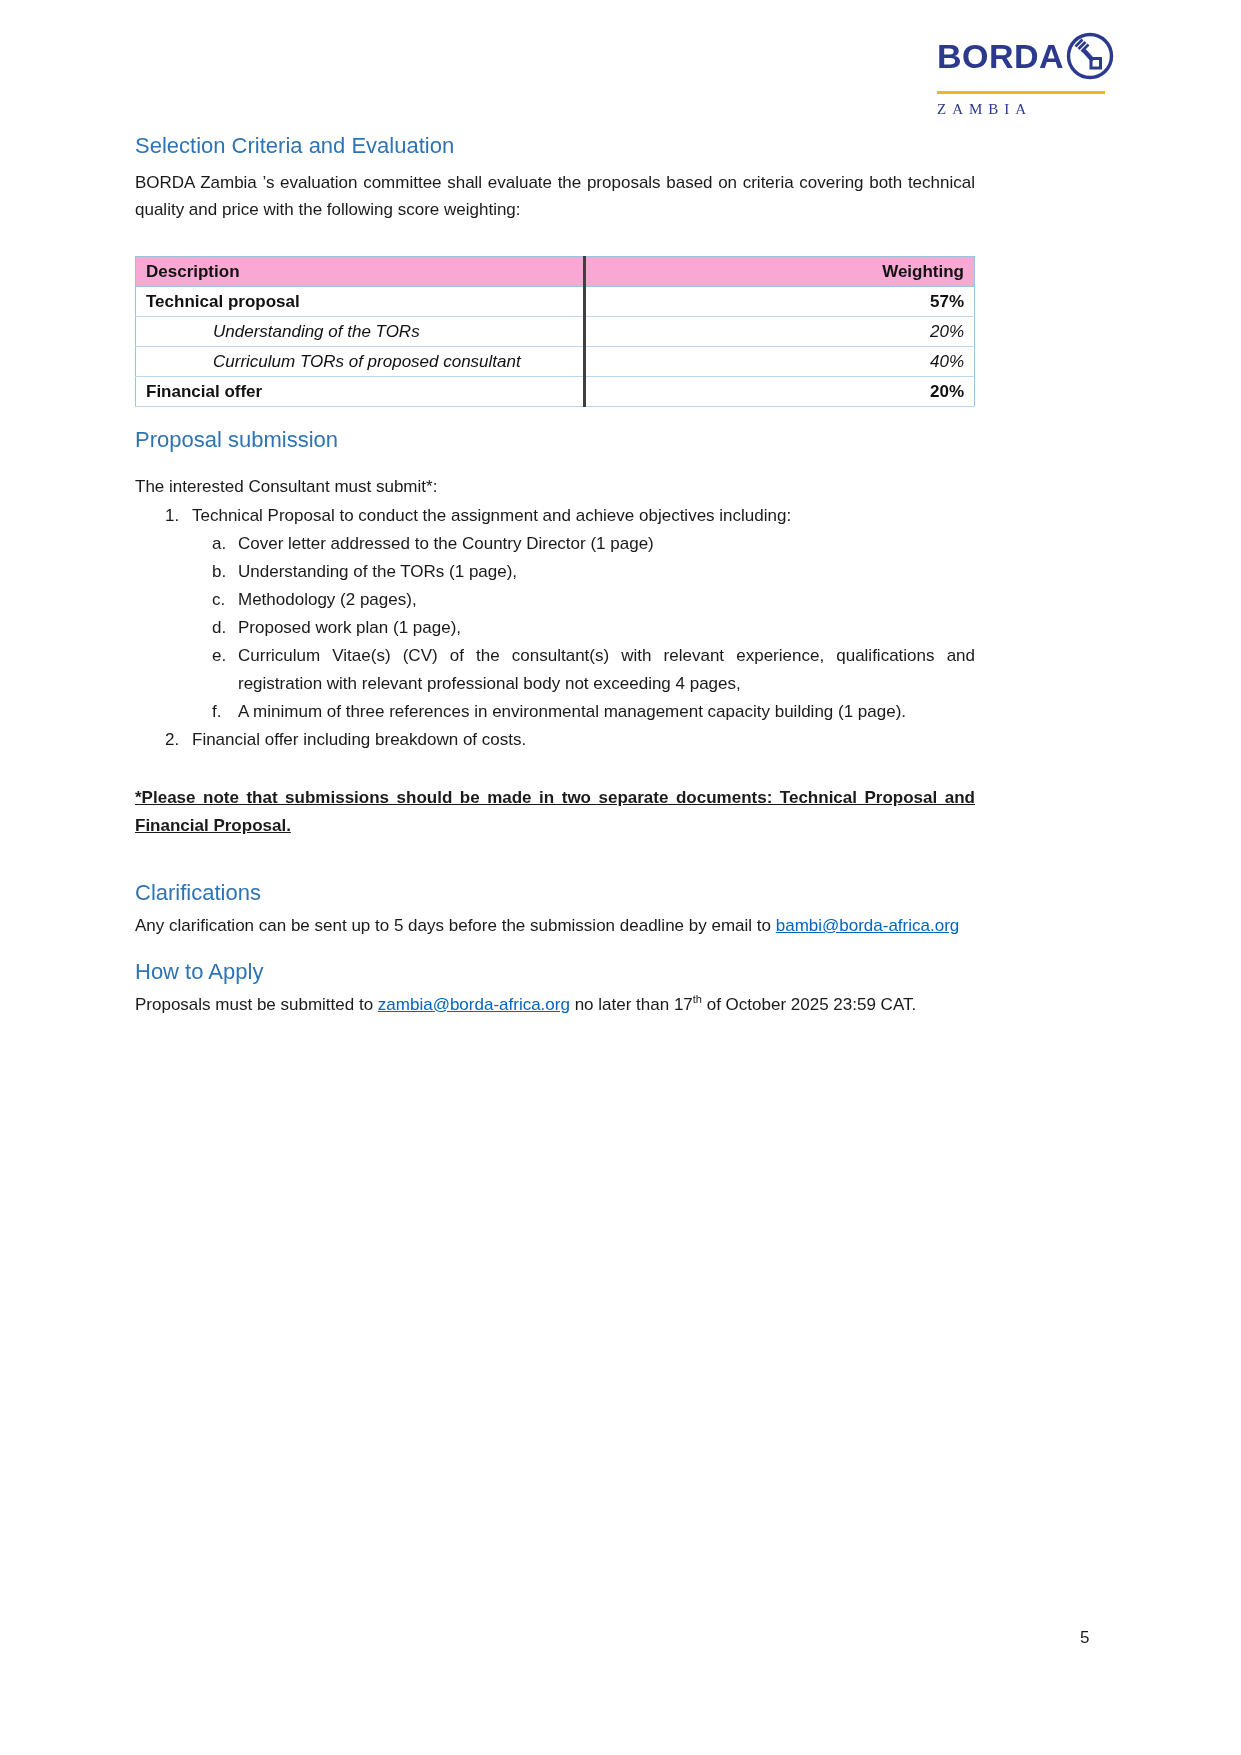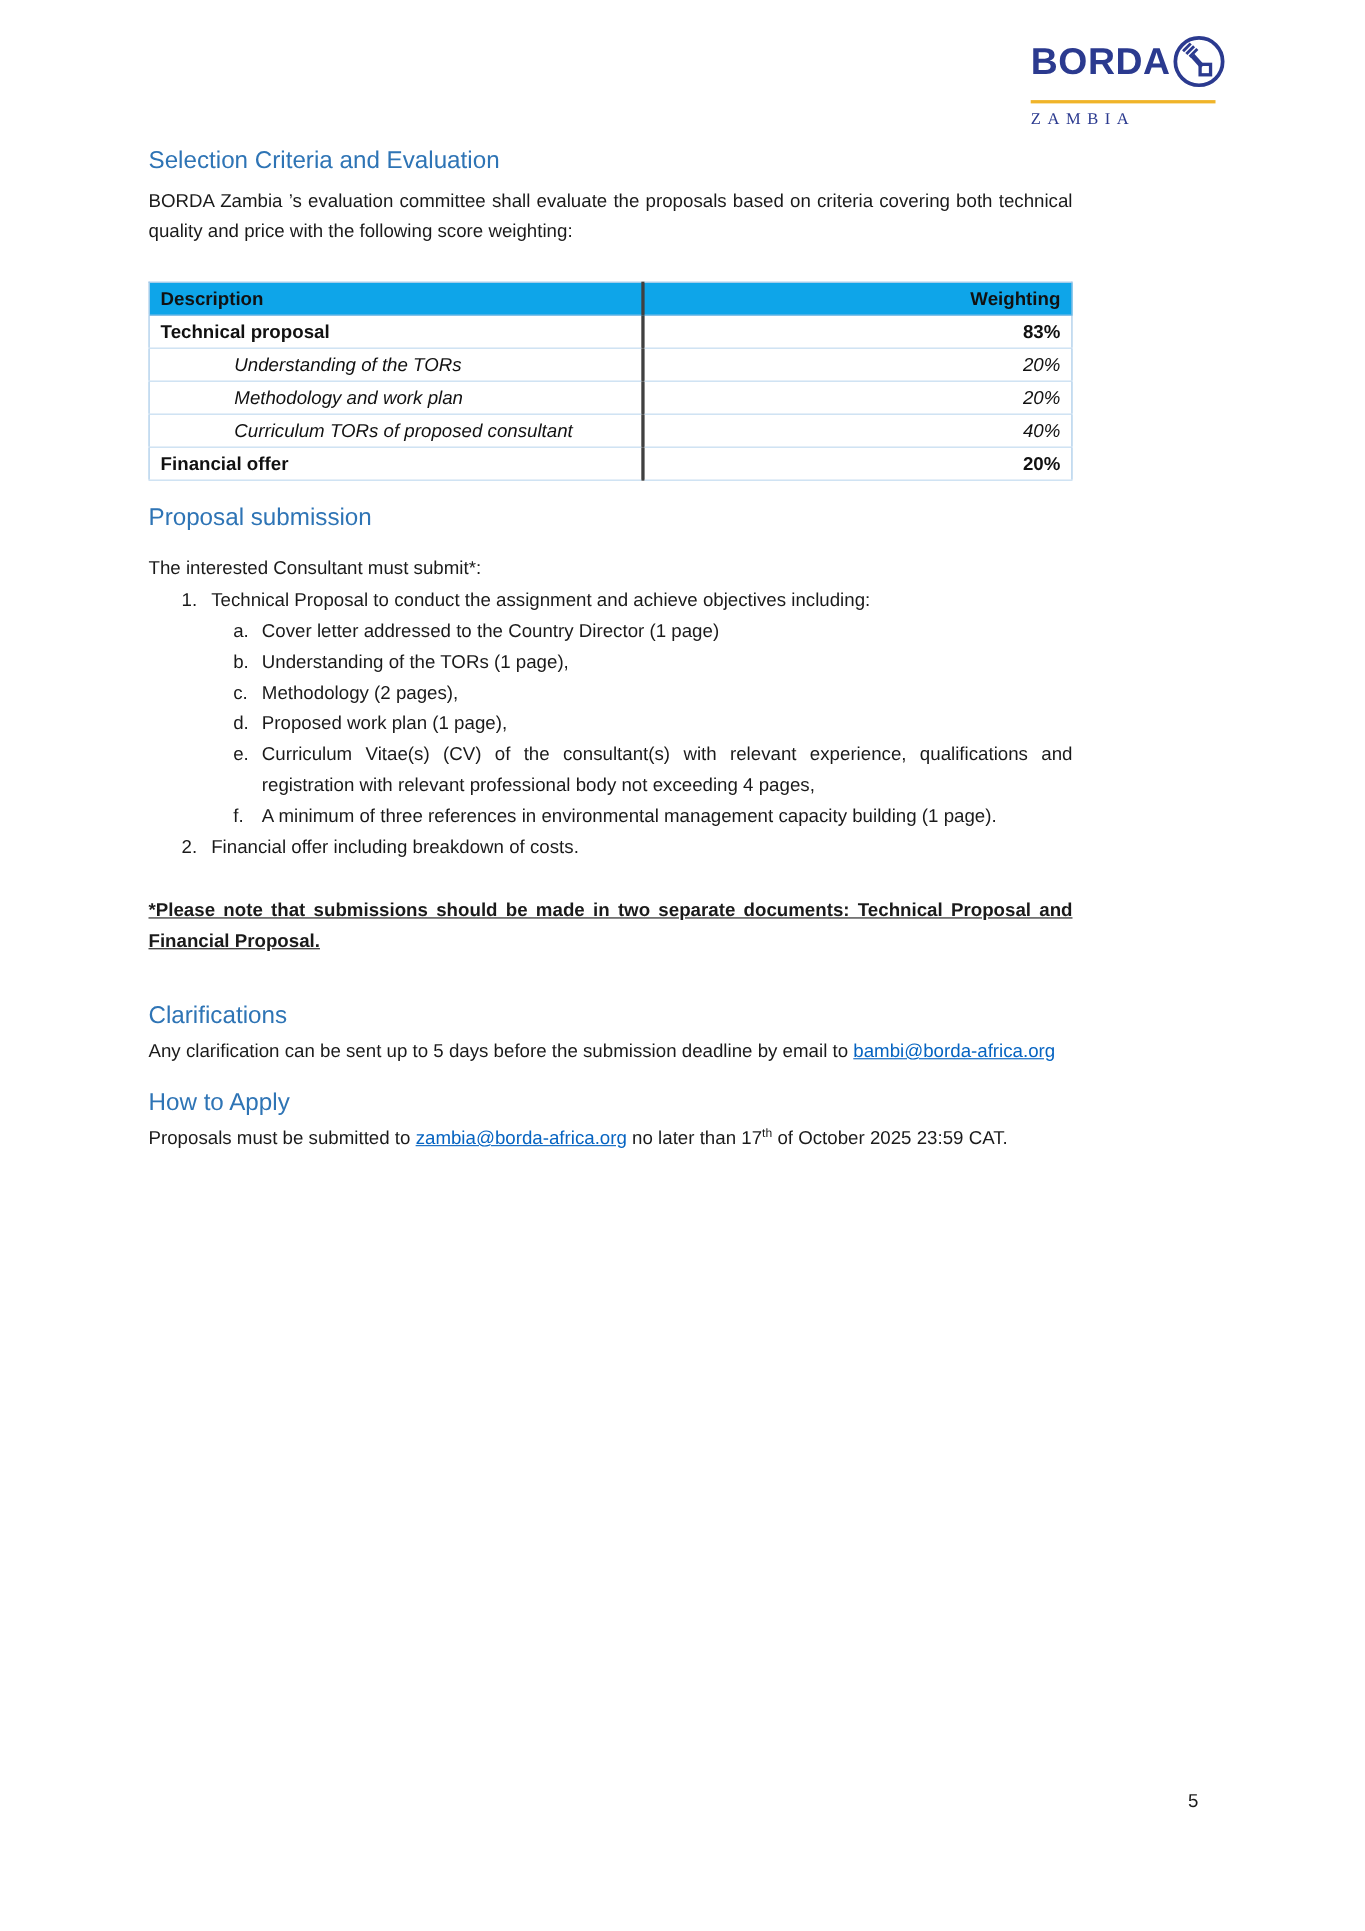--- a/index.html
+++ b/index.html
@@ -44,21 +44,21 @@
   
   .eval-table {
     width: 100%; border-collapse: collapse; margin-top: 33px;
     font-size: 17px; color: #111;
     border: 1px solid #9cc3e6;
   }
   .eval-table th, .eval-table td {
     height: 29px; padding: 0 10px; text-align: left; vertical-align: middle;
   }
   .eval-table th {
-    background: #0ea5e9; font-weight: 700; color: #111;
+    background: #f9a8d4; font-weight: 700; color: #111;
     border-bottom: 1px solid #9cc3e6;
   }
   .eval-table td { border-bottom: 1px solid #bdd7ee; }
   .eval-table .col-desc { width: 53.5%; }
   .eval-table th + th, .eval-table td + td { border-left: 3px solid #404040; text-align: right; }
   .row-bold td { font-weight: 700; }
   .row-sub td.cell-desc { padding-left: 77px; }
   .row-sub td { font-style: italic; }
 
   
@@ -120,28 +120,24 @@
     <table class="eval-table">
       <thead>
         <tr>
           <th class="col-desc">Description</th>
           <th>Weighting</th>
         </tr>
       </thead>
       <tbody>
         <tr class="row-bold">
           <td class="cell-desc">Technical proposal</td>
-          <td>83%</td>
+          <td>57%</td>
         </tr>
         <tr class="row-sub">
           <td class="cell-desc">Understanding of the TORs</td>
-          <td>20%</td>
-        </tr>
-        <tr class="row-sub">
-          <td class="cell-desc">Methodology and work plan</td>
           <td>20%</td>
         </tr>
         <tr class="row-sub">
           <td class="cell-desc">Curriculum TORs of proposed consultant</td>
           <td>40%</td>
         </tr>
         <tr class="row-bold">
           <td class="cell-desc">Financial offer</td>
           <td>20%</td>
         </tr>

